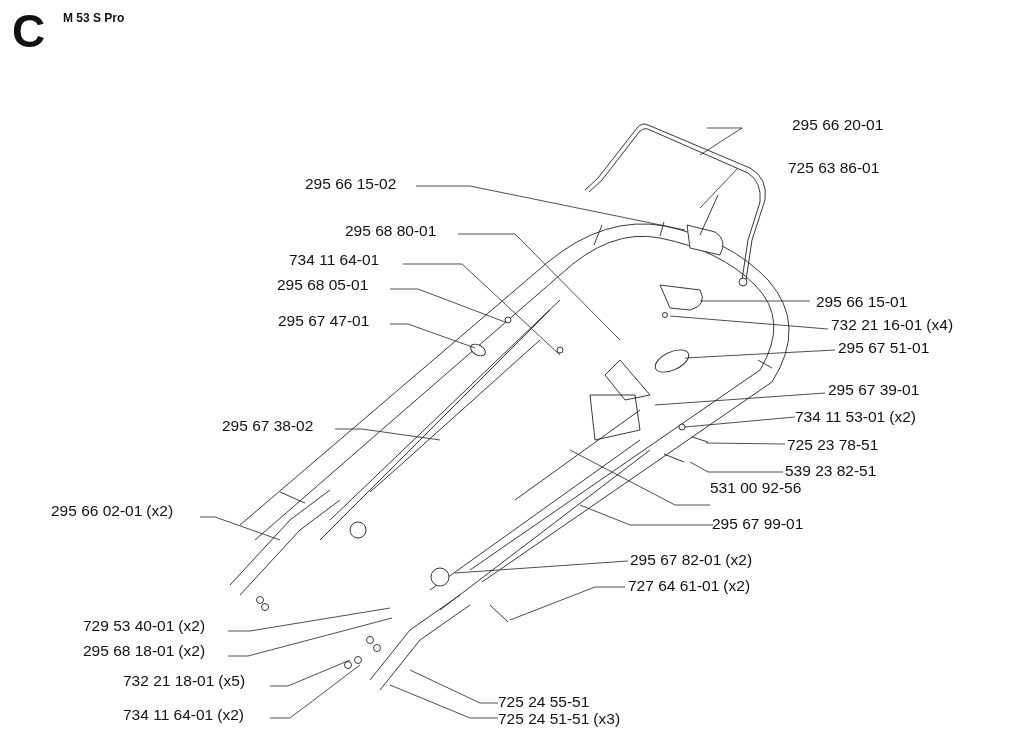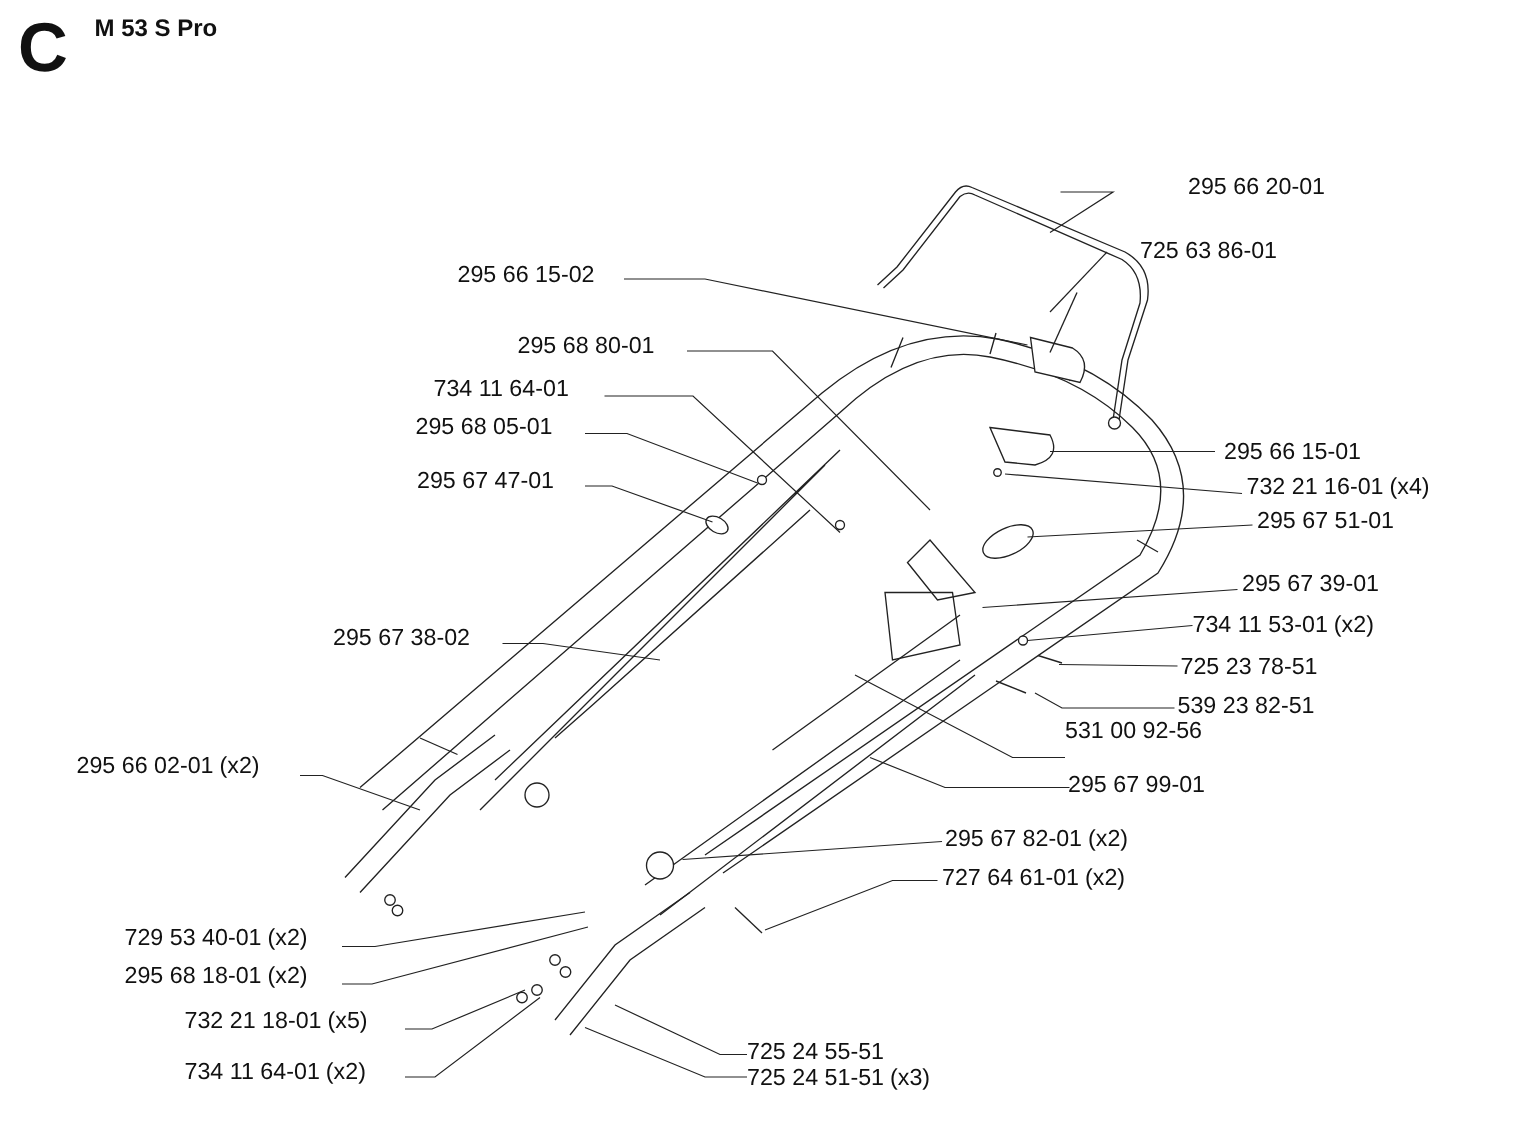--- a/index.html
+++ b/index.html
@@ -1,19 +1,19 @@
 <!DOCTYPE html>
 <html><head>
 <meta charset="utf-8">
 <style>
   html, body { margin: 0; padding: 0; background: #ffffff; }
   body { width: 1025px; height: 751px; position: relative; overflow: hidden;
          font-family: "Liberation Sans", sans-serif; color: #111; }
   .section-letter { position: absolute; left: 12px; top: 8px; font-size: 46px; font-weight: bold; line-height: 1; }
-  .model-title { position: absolute; left: 63px; top: 11px; font-size: 16px; font-weight: bold; }
+  .model-title { position: absolute; left: 63px; top: 11px; font-size: 12px; font-weight: bold; }
   svg#drawing { position: absolute; left: 0; top: 0; }
   .label { position: absolute; font-size: 15.5px; white-space: nowrap; line-height: 18px; }
   .label .qty { font-weight: normal; margin-left: 4px; }
   .lead { stroke: #222; stroke-width: 0.8; fill: none; }
   .part { stroke: #222; stroke-width: 0.9; fill: #fff; }
   .part-nofill { stroke: #222; stroke-width: 0.9; fill: none; }
 </style>
 </head>
 <body>
 
@@ -94,21 +94,21 @@
     <path class="lead" d="M228 631 L250 631 L390 608"></path>
     <path class="lead" d="M228 656 L248 656 L392 618"></path>
     <path class="lead" d="M270 686 L288 686 L350 660"></path>
     <path class="lead" d="M270 718 L290 718 L360 665"></path>
     <path class="lead" d="M498 703 L480 703 L410 670"></path>
     <path class="lead" d="M498 718 L470 718 L390 685"></path>
   </g>
 </svg>
 
 <div class="label" style="left:792px;top:116px"><span>295 66 20-01</span><span class="qty"></span></div>
-<div class="label" style="left:760px;top:159px"><span>725 63 86-01</span><span class="qty"></span></div>
+<div class="label" style="left:788px;top:159px"><span>725 63 86-01</span><span class="qty"></span></div>
 <div class="label" style="left:305px;top:175px"><span>295 66 15-02</span><span class="qty"></span></div>
 <div class="label" style="left:345px;top:222px"><span>295 68 80-01</span><span class="qty"></span></div>
 <div class="label" style="left:289px;top:251px"><span>734 11 64-01</span><span class="qty"></span></div>
 <div class="label" style="left:277px;top:276px"><span>295 68 05-01</span><span class="qty"></span></div>
 <div class="label" style="left:816px;top:293px"><span>295 66 15-01</span><span class="qty"></span></div>
 <div class="label" style="left:278px;top:312px"><span>295 67 47-01</span><span class="qty"></span></div>
 <div class="label" style="left:831px;top:316px"><span>732 21 16-01</span><span class="qty">(x4)</span></div>
 <div class="label" style="left:838px;top:339px"><span>295 67 51-01</span><span class="qty"></span></div>
 <div class="label" style="left:828px;top:381px"><span>295 67 39-01</span><span class="qty"></span></div>
 <div class="label" style="left:222px;top:417px"><span>295 67 38-02</span><span class="qty"></span></div>

